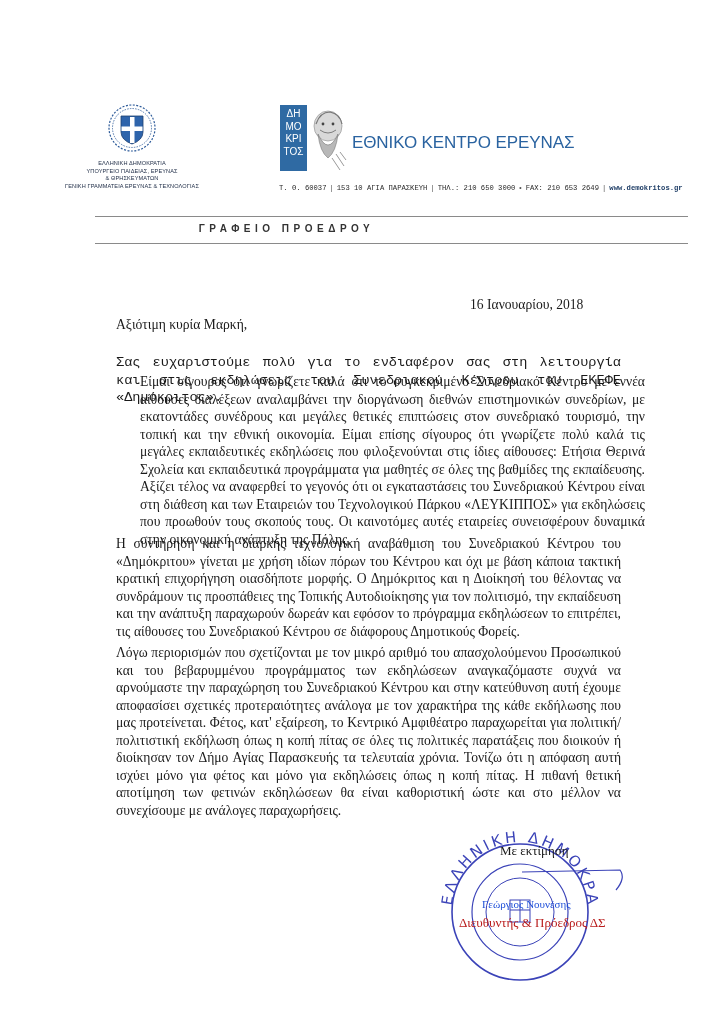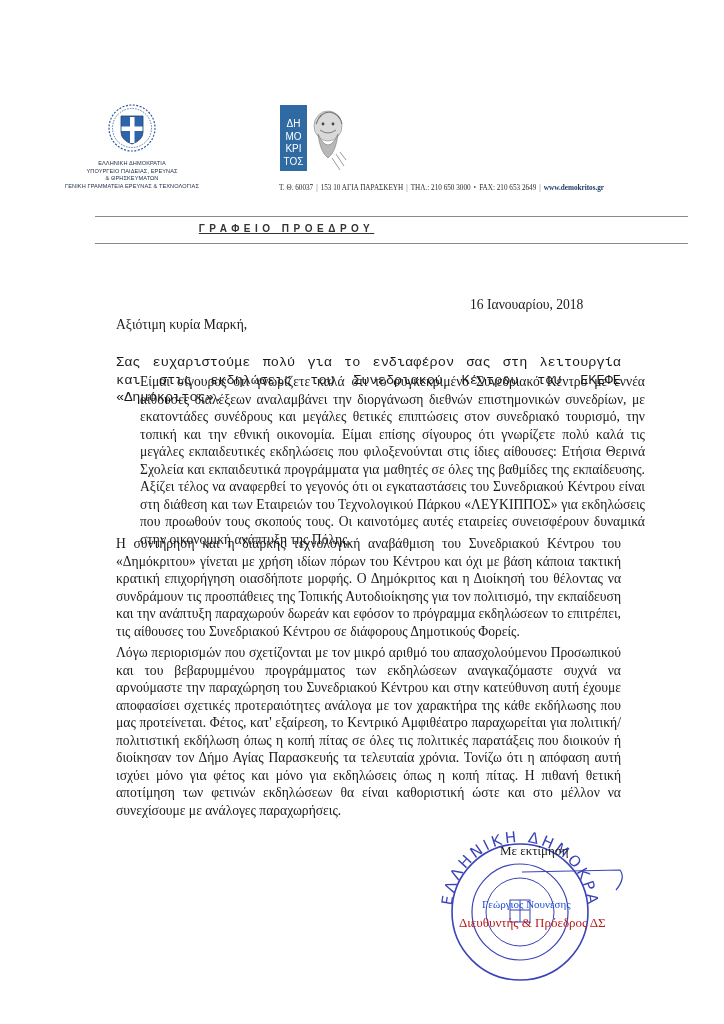--- a/index.html
+++ b/index.html
@@ -5,34 +5,34 @@
   html, body { margin: 0; padding: 0; background: #ffffff; }
   body { width: 724px; height: 1024px; position: relative; overflow: hidden; font-family: "Liberation Serif", "DejaVu Serif", serif; color: #1a1a1a; }
 
   
   .gov-block { position: absolute; left: 52px; top: 102px; width: 160px; text-align: center; }
   .emblem { width: 52px; height: 52px; margin: 0 auto 6px auto; position: relative; }
   .emblem svg { width: 52px; height: 52px; display: block; }
   .gov-line { font-family: "Liberation Sans", "DejaVu Sans", sans-serif; font-size: 5.6px; line-height: 7.6px; color: #1c2a44; letter-spacing: 0.1px; white-space: nowrap; }
 
   
-  .dem-logo { position: absolute; left: 280px; top: 105px; width: 27px; height: 66px; background: #2f6aa3; color: #fff; font-family: "Liberation Sans", "DejaVu Sans", sans-serif; font-size: 10px; line-height: 12.5px; text-align: center; padding-top: 13px; box-sizing: border-box; }
+  .dem-logo { position: absolute; left: 280px; top: 105px; width: 27px; height: 66px; background: #2f6aa3; color: #fff; font-family: "Liberation Sans", "DejaVu Sans", sans-serif; font-size: 10px; line-height: 12.5px; text-align: center; padding-top: 3px; box-sizing: border-box; }
   .dem-logo span { display: block; }
   .bust { position: absolute; left: 308px; top: 106px; width: 40px; height: 66px; }
   .bust svg { width: 40px; height: 66px; display: block; }
   .inst-title { position: absolute; left: 352px; top: 132px; font-family: "Liberation Sans", "DejaVu Sans", sans-serif; color: #2a63a0; font-size: 17px; line-height: 21px; white-space: nowrap; letter-spacing: -0.1px; }
-  .contact-line { position: absolute; left: 279px; top: 184px; font-family: Liberation Serif, serif; font-size: 7.2px; color: #2a2a2a; white-space: nowrap; }
+  .contact-line { position: absolute; left: 279px; top: 184px; font-family: Liberation Mono, monospace; font-size: 7.2px; color: #2a2a2a; white-space: nowrap; }
   .contact-line .url { font-weight: bold; color: #1e3d66; }
   .sep { color: #555; padding: 0 3px; }
 
   
   .rule { position: absolute; left: 95px; width: 593px; height: 1px; background: #8a8a8a; }
   .rule.top { top: 216px; }
   .rule.bot { top: 243px; }
-  .office { position: absolute; left: 0; width: 573px; top: 223px; text-align: center; font-family: "Liberation Sans", "DejaVu Sans", sans-serif; font-weight: bold; font-size: 10px; letter-spacing: 4.5px; color: #333; text-decoration: underline; }
+  .office { position: absolute; left: 0; width: 573px; top: 223px; text-align: center; font-family: "Liberation Sans", "DejaVu Sans", sans-serif; font-weight: bold; font-size: 10px; letter-spacing: 4.5px; color: #333; }
 
   
   .recipient { position: absolute; left: 116px; top: 254px; font-size: 13.6px; line-height: 17px; }
   .date { position: absolute; left: 470px; top: 297px; font-size: 13.6px; }
   .greeting { position: absolute; left: 116px; top: 317px; font-size: 13.6px; }
   .para { position: absolute; left: 116px; width: 505px; font-size: 13.6px; line-height: 17.5px; text-align: justify; }
   .p1 { top: 354px; font-family: Liberation Mono, monospace; }
   .p2 { top: 373px; margin-left: 24px; }
   .p3 { top: 535px; }
   .p4 { top: 644px; }
@@ -75,20 +75,21 @@
     <ellipse cx="20" cy="20" rx="14" ry="15" fill="#d9d9d9" stroke="#888" stroke-width="0.6"></ellipse>
     <path d="M8 18 Q12 6 22 6 Q32 8 34 18" fill="none" stroke="#777" stroke-width="1.2"></path>
     <path d="M12 24 Q20 30 28 24" fill="none" stroke="#666" stroke-width="0.8"></path>
     <path d="M10 28 Q20 50 30 28 Q28 46 20 52 Q12 46 10 28 Z" fill="#b8b8b8" stroke="#777" stroke-width="0.6"></path>
     <circle cx="15" cy="18" r="1.4" fill="#444"></circle>
     <circle cx="25" cy="18" r="1.4" fill="#444"></circle>
     <path d="M28 48 L36 60 M24 52 L32 64 M32 46 L38 54" stroke="#9a9a9a" stroke-width="1"></path>
   </svg>
 </div>
 <div class="inst-title">
+  <div>ΕΘΝΙΚΟ ΚΕΝΤΡΟ ΕΡΕΥΝΑΣ</div>
 </div>
 <div class="contact-line">
   <span>Τ. Θ. 60037</span><span class="sep">|</span><span>153 10 ΑΓΙΑ ΠΑΡΑΣΚΕΥΗ</span><span class="sep">|</span><span>ΤΗΛ.: 210 650 3000</span><span class="sep">•</span><span>FAX: 210 653 2649</span><span class="sep">|</span><span class="url">www.demokritos.gr</span>
 </div>
 
 <div class="rule top"></div>
 <div class="office">ΓΡΑΦΕΙΟ ΠΡΟΕΔΡΟΥ</div>
 <div class="rule bot"></div>
 
 <div class="recipient">

